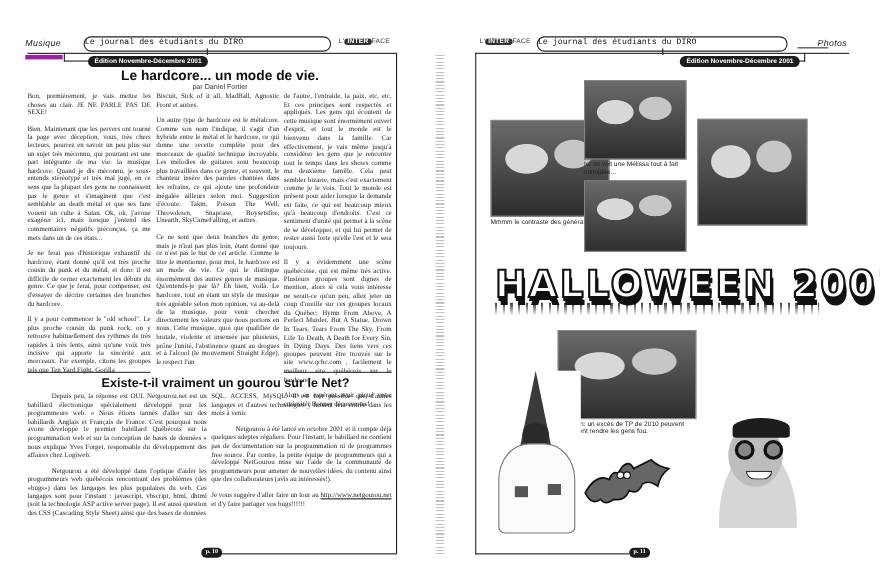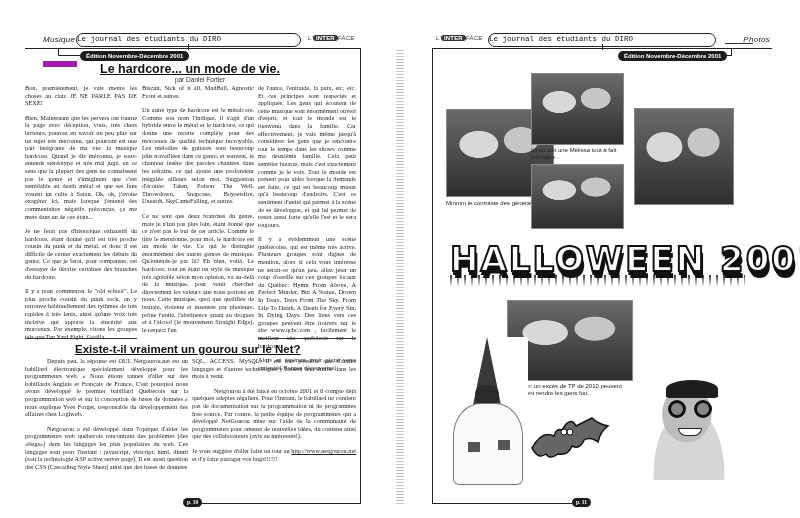--- a/index.html
+++ b/index.html
@@ -4,21 +4,21 @@
 <style>
   * { box-sizing: border-box; margin: 0; padding: 0; }
   html, body { width: 800px; height: 518px; background: #fff; overflow: hidden; }
   body { position: relative; font-family: "Liberation Serif", serif; color: #1a1a1a; }
 
   .page { position: absolute; top: 0; height: 518px; }
   #page-left { left: 0; width: 400px; }
   #page-right { left: 400px; width: 400px; }
 
   .section-label { position: absolute; top: 35px; font-family: "Liberation Sans", sans-serif; font-size: 8px; font-style: italic; letter-spacing: 0.3px; color: #222; }
-  .section-label.left { left: 43px; border-bottom: 6px solid #a21caf; padding-bottom: 17px; width: 34px; }
+  .section-label.left { left: 23px; border-bottom: 4px solid #a21caf; padding-bottom: 6px; width: 34px; }
   .section-label.right { right: 30px; }
   .section-underline-right { position: absolute; top: 43px; left: 325px; width: 28px; border-top: 1px solid #333; }
 
   .journal-pill { position: absolute; top: 33px; height: 14px; border: 1.5px solid #222; border-radius: 8px; font-family: "Liberation Mono", monospace; font-size: 7.5px; text-align: left; line-height: 11px; color: #111; }
   #page-left .journal-pill { left: 76px; width: 225px; }
   #page-right .journal-pill { left: 88px; width: 228px; }
 
   .logo { position: absolute; top: 35px; font-family: "Liberation Sans", sans-serif; font-size: 6px; color: #333; letter-spacing: 0.2px; }
   .logo .mid { display: inline-block; background: #333; color: #fff; border-radius: 5px; padding: 0 3px; font-weight: bold; }
   #page-left .logo { left: 308px; }
@@ -41,21 +41,21 @@
   #page-right .tick-center { left: 202px; }
 
   .edition-pill { position: absolute; top: 51px; height: 10px; background: #1c1c1c; color: #fff; border-radius: 6px; font-family: "Liberation Sans", sans-serif; font-size: 6px; line-height: 10px; padding: 0 6px; font-weight: bold; }
   #page-left .edition-pill { left: 80px; }
   #page-right .edition-pill { left: 218px; }
 
   .page-num { position: absolute; top: 498px; height: 9px; background: #1c1c1c; color: #fff; border-radius: 5px; font-size: 5.5px; line-height: 9px; padding: 0 4px; font-weight: bold; }
   #page-left .page-num { left: 183px; }
   #page-right .page-num { left: 172px; }
 
-  .article-title { position: absolute; font-family: "Liberation Sans", sans-serif; font-weight: bold; color: #111; text-align: left; text-decoration: underline; }
+  .article-title { position: absolute; font-family: "Liberation Sans", sans-serif; font-weight: bold; color: #111; text-align: center; }
   #hardcore-title { top: 62px; left: 100px; width: 200px; font-size: 12.5px; }
   #hardcore-byline { position: absolute; top: 76px; left: 150px; width: 100px; text-align: center; font-family: "Liberation Sans", sans-serif; font-size: 6.5px; color: #333; }
   #gourou-title { top: 343px; left: 75px; width: 260px; font-size: 11.5px; }
 
   .col { position: absolute; font-size: 6.3px; line-height: 7.6px; text-align: justify; color: #222; }
   .col p { margin-bottom: 7px; }
   #hc-col-1 { left: 25px; top: 84px; width: 112px; }
   #hc-col-2 { left: 142px; top: 84px; width: 112px; }
   #hc-col-3 { left: 258px; top: 84px; width: 98px; }
   .rule-under { position: absolute; border-top: 1px solid #333; }

